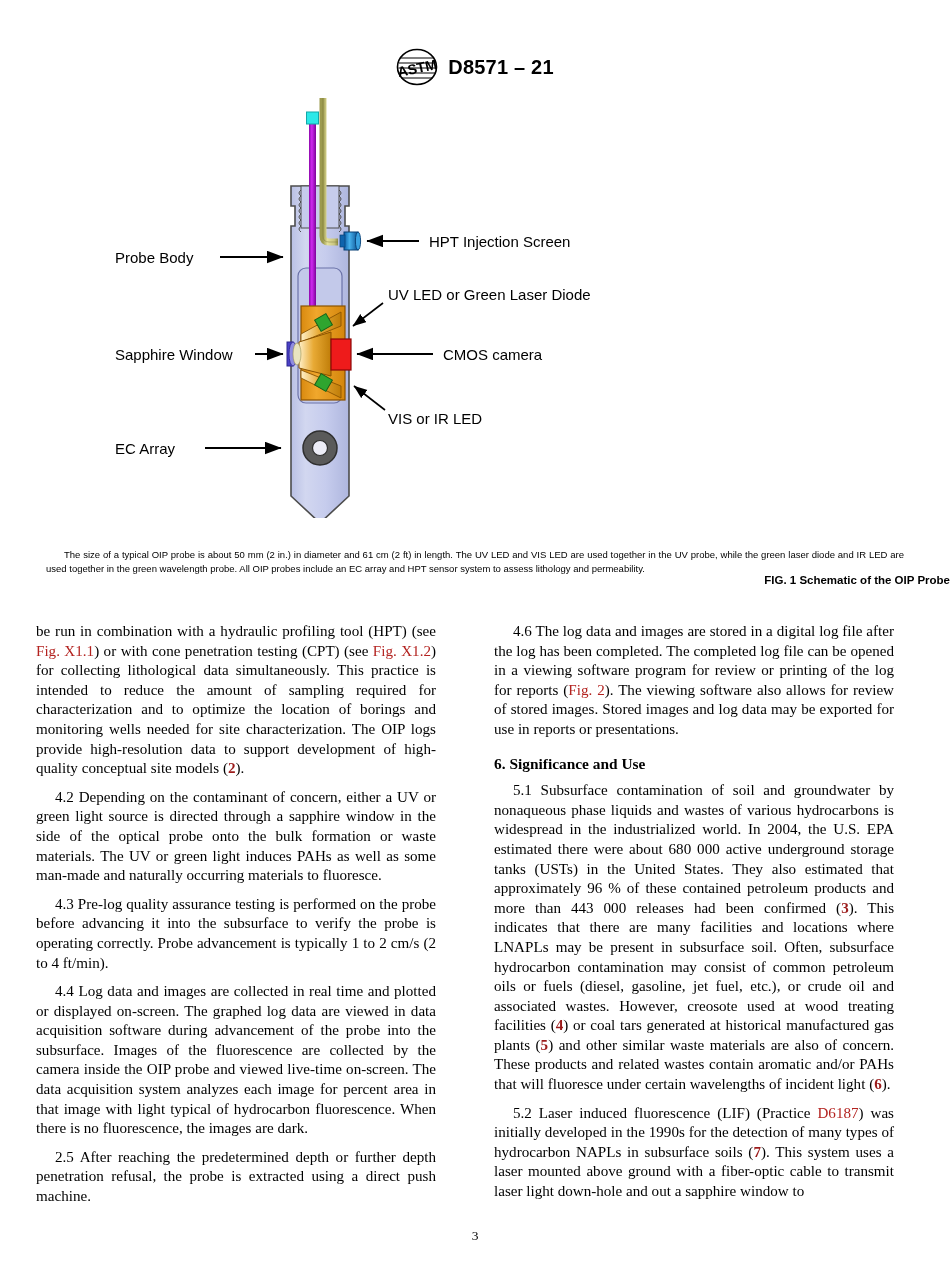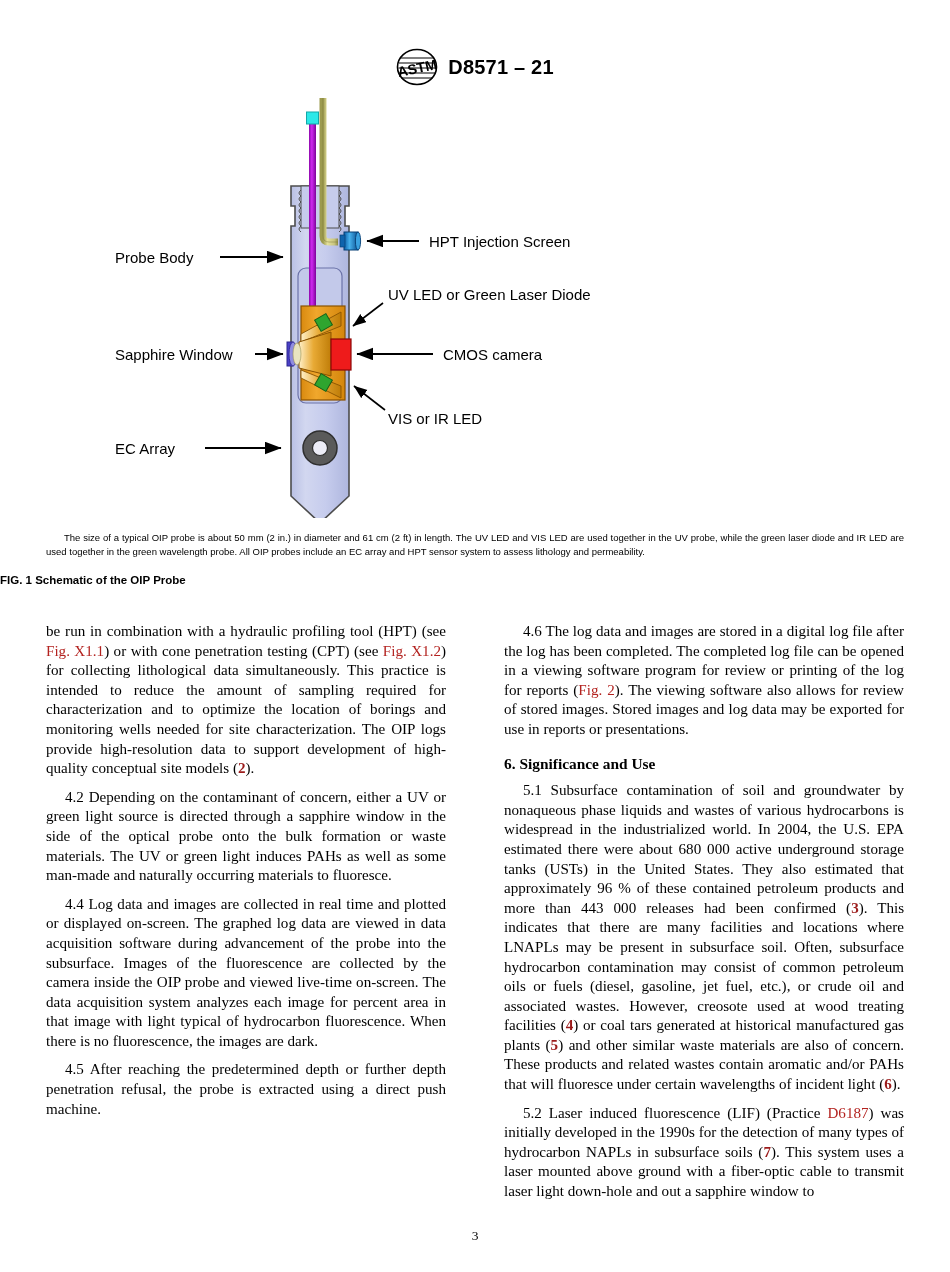--- a/index.html
+++ b/index.html
@@ -37,41 +37,41 @@
 
   
   .figure-wrap{
     position:absolute;
     top:98px;left:0;width:950px;height:425px;
   }
   .fig-svg{display:block;margin:0 auto;}
 
   .fig-note{
     position:absolute;
-    top:531px;left:46px;width:858px;
+    top:548px;left:46px;width:858px;
     font-family:"Liberation Sans", sans-serif;
     font-size:9.5px;
     line-height:14px;
     text-align:justify;
     color:#000;
   }
   .fig-note .ind{display:inline-block;width:18px;}
   .fig-title{
     position:absolute;
     top:574px;left:0;width:950px;
-    text-align:left;
+    text-align:right;
     font-family:"Liberation Sans", sans-serif;
     font-weight:bold;
     font-size:11.5px;
   }
 
   
   .cols{
     position:absolute;
-    top:622px;left:46px;
+    top:622px;left:36px;
     width:858px;
     display:flex;
     gap:58px;
     font-family:Liberation Serif, serif;
   }
   .col{width:410px;}
   p.body{
     margin:0 0 9px 0;
     font-size:15.1px;
     line-height:19.6px;
@@ -233,22 +233,23 @@
   </div>
 
   <div class="fig-note"><span class="ind"></span><span>The size of a typical OIP probe is about 50 mm (2 in.) in diameter and 61 cm (2 ft) in length. The UV LED and VIS LED are used together in the UV probe, while the green laser diode and IR LED are used together in the green wavelength probe. All OIP probes include an EC array and HPT sensor system to assess lithology and permeability.</span></div>
 
   <div class="fig-title">FIG. 1 Schematic of the OIP Probe</div>
 
   <div class="cols">
     <div class="col" id="col-left">
         <p class="body ni">be run in combination with a hydraulic profiling tool (HPT) (see <span class="link">Fig. X1.1</span>) or with cone penetration testing (CPT) (see <span class="link">Fig. X1.2</span>) for collecting lithological data simultaneously. This practice is intended to reduce the amount of sampling required for characterization and to optimize the location of borings and monitoring wells needed for site characterization. The OIP logs provide high-resolution data to support development of high-quality conceptual site models (<span class="refb">2</span>).</p>
         <p class="body ind">4.2  Depending on the contaminant of concern, either a UV or green light source is directed through a sapphire window in the side of the optical probe onto the bulk formation or waste materials. The UV or green light induces PAHs as well as some man-made and naturally occurring materials to fluoresce.</p>
+        <p class="body ind">4.3 Pre-log quality assurance testing is performed on the probe before advancing it into the subsurface to verify the probe is operating correctly. Probe advancement is typically 1 to 2 cm/s (2 to 4 ft/min).</p>
         <p class="body ind">4.4 Log data and images are collected in real time and plotted or displayed on-screen. The graphed log data are viewed in data acquisition software during advancement of the probe into the subsurface. Images of the fluorescence are collected by the camera inside the OIP probe and viewed live-time on-screen. The data acquisition system analyzes each image for percent area in that image with light typical of hydrocarbon fluorescence. When there is no fluorescence, the images are dark.</p>
-        <p class="body ind">4.5  After reaching the predetermined depth or further depth penetration refusal, the probe is extracted using a direct push machine.</p>
+        <p class="body ind">2.5  After reaching the predetermined depth or further depth penetration refusal, the probe is extracted using a direct push machine.</p>
       </div>
     <div class="col" id="col-right">
         <p class="body ind">4.6  The log data and images are stored in a digital log file after the log has been completed. The completed log file can be opened in a viewing software program for review or printing of the log for reports (<span class="link">Fig. 2</span>). The viewing software also allows for review of stored images. Stored images and log data may be exported for use in reports or presentations.</p>
         <div class="sec-head">6.  Significance and Use</div>
         <p class="body ind">5.1  Subsurface contamination of soil and groundwater by nonaqueous phase liquids and wastes of various hydrocarbons is widespread in the industrialized world. In 2004, the U.S. EPA estimated there were about 680 000 active underground storage tanks (USTs) in the United States. They also estimated that approximately 96 % of these contained petroleum products and more than 443 000 releases had been confirmed (<span class="refb">3</span>). This indicates that there are many facilities and locations where LNAPLs may be present in subsurface soil. Often, subsurface hydrocarbon contamination may consist of common petroleum oils or fuels (diesel, gasoline, jet fuel, etc.), or crude oil and associated wastes. However, creosote used at wood treating facilities (<span class="refb">4</span>) or coal tars generated at historical manufactured gas plants (<span class="refb">5</span>) and other similar waste materials are also of concern. These products and related wastes contain aromatic and/or PAHs that will fluoresce under certain wavelengths of incident light (<span class="refb">6</span>).</p>
         <p class="body ind">5.2  Laser induced fluorescence (LIF) (Practice <span class="link">D6187</span>) was initially developed in the 1990s for the detection of many types of hydrocarbon NAPLs in subsurface soils (<span class="refb">7</span>). This system uses a laser mounted above ground with a fiber-optic cable to transmit laser light down-hole and out a sapphire window to</p>
       </div>
   </div>
 
   <div class="folio">3</div>

